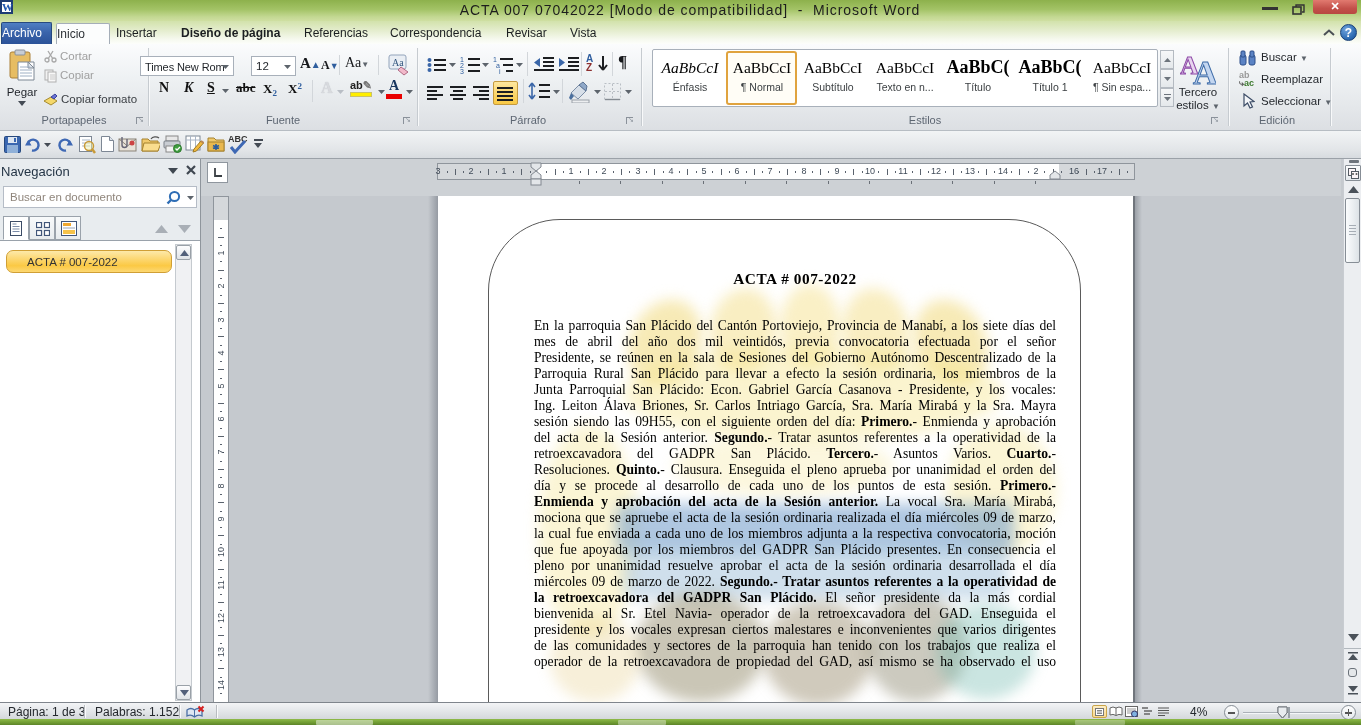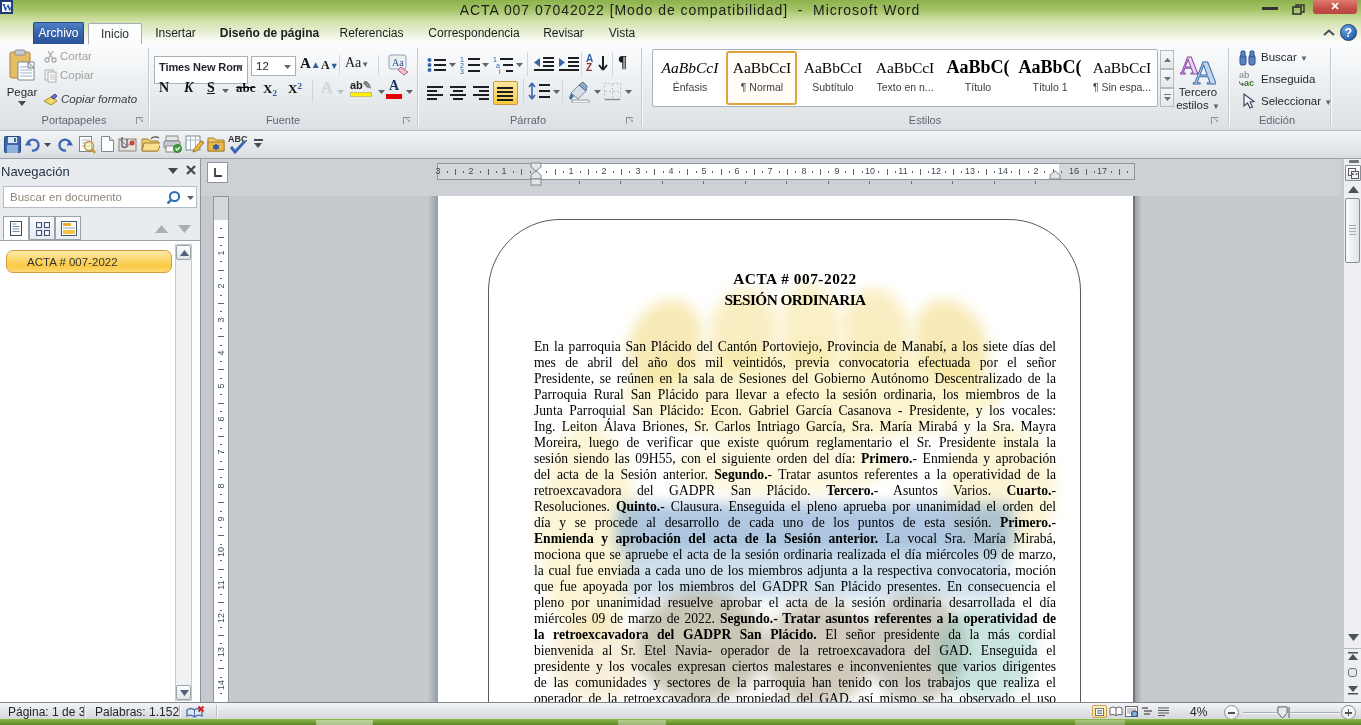--- a/index.html
+++ b/index.html
@@ -14,21 +14,21 @@
     color:#1f57b0; font-weight:bold; font-size:11px; text-align:center; line-height:10px; font-family:"Liberation Serif",serif; }
   #title-text { left:0; top:2px; width:1361px; padding-left:19px; text-align:center; font-size:14px; letter-spacing:0.95px; color:#1d1d1d; }
   #btn-min { left:1262px; top:7px; width:16px; height:3px; background:#333; }
   #btn-rest { left:1292px; top:1px; width:14px; height:9px; }
   #btn-close { left:1313px; top:0; width:44px; height:14px; background:linear-gradient(#e17a70,#c3504a 60%,#b84741); border-radius:0 0 3px 3px;
     color:#fff; text-align:center; font-size:11px; font-weight:bold; line-height:13px; }
 
   
   #tabrow { left:0; top:21px; width:1361px; height:23px;
     background:linear-gradient(#d2e2ab, #e6eed1 45%, #f6f9ef 80%, #fdfefb 100%); }
-  .tab { position:absolute; top:2px; height:21px; font-size:12px; color:#1b1e21; text-align:center; line-height:21px;margin-left:32px; }
+  .tab { position:absolute; top:2px; height:21px; font-size:12px; color:#1b1e21; text-align:left; line-height:21px; }
   #tab-archivo { left:1px; top:1px; width:51px; height:22px; background:linear-gradient(#4f7fc3,#3a64ab 45%,#2b5298); border:1px solid #26497f; border-bottom:none;
     border-radius:2px 2px 0 0; color:#fff; line-height:20px; }
   #tab-inicio { left:56px; width:54px; background:#fcfdfd; border:1px solid #a5aeb8; border-bottom:none; border-radius:2px 2px 0 0; color:#2f3338; }
   
   #help-btn { left:1340px; top:3px; width:17px; height:17px; border-radius:50%;
     background:radial-gradient(circle at 35% 30%, #6fa3dd, #2a68b0 70%, #1c4c8a); color:#fff; font-weight:bold; font-size:12px; text-align:center; line-height:17px; border:1px solid #1a4077; }
 
   
   #ribbon { left:0; top:44px; width:1361px; height:87px;
     background:linear-gradient(#fbfcfd 0%, #eef1f3 40%, #e4e7ea 75%, #dcdfe3 100%); border-bottom:1px solid #b7bdc3; }
@@ -169,24 +169,24 @@
         <rect x="4" y="3" width="8" height="10" fill="#f8f8f8" stroke="#b0b0b0"></rect>
         <g stroke="#c8c8c8">
           <path d="M6 6 h5 M6 8 h5 M6 10 h5"></path>
         </g>
       </svg>
     <div class="abs" style="left:60px;top:25px;font-size:11.5px;color:#a0a0a0;">Copiar</div>
     <svg class="abs" style="left:43px;top:48px;" width="16" height="15">
         <path d="M1 9 L8 13 L14 9 L8 5 Z" fill="#f5d86a" stroke="#a68b2f"></path>
         <path d="M8 5 L12 2 L14 4 L11 7 Z" fill="#6a74d8" stroke="#3c4499"></path>
       </svg>
-    <div class="abs" style="left:61px;top:49px;font-size:11.5px;color:#3c4045;font-style:italic;">Copiar formato</div>
+    <div class="abs" style="left:61px;top:49px;font-size:11.5px;color:#3c4045;">Copiar formato</div>
   </div>
   <div id="grp-font">
-    <div class="abs" style="left:154px;top:12px;width:94px;height:28px;background:#fff;border:1px solid #a8b0ba;font-weight:bold;">
+    <div class="abs" style="left:140px;top:12px;width:94px;height:20px;background:#fff;border:1px solid #a8b0ba;">
       <span style="position:absolute;left:4px;top:4px;font-size:11px;color:#1e2227;letter-spacing:-0.1px;">Times New Rom</span>
       <svg style="position:absolute;right:3px;top:8px;" width="8" height="5">
           <path d="M0 0 h7 l-3.5 4 z" fill="#5d646c"></path>
         </svg>
     </div>
     <div class="abs" style="left:251px;top:12px;width:45px;height:20px;background:#fff;border:1px solid #a8b0ba;">
       <span style="position:absolute;left:4px;top:3px;font-size:11.5px;color:#1e2227;">12</span>
       <svg style="position:absolute;right:3px;top:8px;" width="8" height="5">
           <path d="M0 0 h7 l-3.5 4 z" fill="#5d646c"></path>
         </svg>
@@ -404,21 +404,21 @@
     <svg class="abs" style="left:1239px;top:6px;" width="18" height="16">
       <g fill="#5b83c4" stroke="#2c4f8a">
           <rect x="1" y="5" width="6" height="10" rx="2"></rect>
           <rect x="10" y="5" width="6" height="10" rx="2"></rect>
           <rect x="2" y="1" width="4" height="6" rx="1"></rect>
           <rect x="11" y="1" width="4" height="6" rx="1"></rect>
         </g>
     </svg>
     <div class="abs" style="left:1261px;top:7px;font-size:11.5px;color:#24282d;">Buscar <span style="font-size:8px;color:#5d646c;">▼</span></div>
     <div class="abs" style="left:1239px;top:27px;font-size:9px;font-weight:bold;line-height:8px;"><span style="color:#999;">ab</span><br><span style="color:#555;">⤷</span><span style="color:#3d7a2e;">ac</span></div>
-    <div class="abs" style="left:1261px;top:29px;font-size:11.5px;color:#24282d;">Enseguida</div>
+    <div class="abs" style="left:1261px;top:29px;font-size:11.5px;color:#24282d;">Reemplazar</div>
     <svg class="abs" style="left:1243px;top:49px;" width="12" height="16">
         <path d="M1 1 L1 13 L4.5 10 L7 15 L9.5 14 L7 9 L11 8.5 Z" fill="#f3f5f8" stroke="#3c4c66" stroke-width="1.2"></path>
       </svg>
     <div class="abs" style="left:1261px;top:51px;font-size:11.5px;color:#24282d;">Seleccionar <span style="font-size:8px;color:#5d646c;">▼</span></div>
   </div>
 </div>
 
 <div class="abs" id="qat">
   <svg class="abs" style="left:4px;top:5px;" width="17" height="17">
       <rect x="0.5" y="0.5" width="16" height="16" rx="1" fill="#3a67b0" stroke="#27497e"></rect>
@@ -692,29 +692,27 @@
       <div class="wb" style="left:185px;top:348px;width:385px;height:55px;background:rgba(148,184,212,0.45);border-radius:10px;"></div>
       <div class="wb" style="left:198px;top:396px;width:130px;height:110px;background:rgba(128,118,82,0.42);"></div>
       <div class="wb" style="left:325px;top:405px;width:110px;height:105px;background:rgba(142,128,95,0.42);"></div>
       <div class="wb" style="left:428px;top:398px;width:100px;height:108px;background:rgba(122,116,88,0.38);"></div>
       <div class="wb" style="left:498px;top:408px;width:100px;height:95px;background:rgba(108,182,172,0.36);"></div>
       <div class="wb" style="left:112px;top:420px;width:90px;height:86px;background:rgba(225,198,120,0.28);"></div>
     </div>
     <div id="pageborder"></div>
     <div id="doctext">
       <div class="title" style="letter-spacing:0.55px;">ACTA # 007-2022</div>
-      <div class="title" style="margin-top:5px;letter-spacing:-0.55px;">SESIÓN ORDINARIA</div>
       <div style="height:31px;"></div>
       <div class="ln">En la parroquia San Plácido del Cantón Portoviejo, Provincia de Manabí, a los siete días del</div>
       <div class="ln">mes de abril del año dos mil veintidós, previa convocatoria efectuada por el señor</div>
       <div class="ln">Presidente, se reúnen en la sala de Sesiones del Gobierno Autónomo Descentralizado de la</div>
       <div class="ln">Parroquia Rural San Plácido para llevar a efecto la sesión ordinaria, los miembros de la</div>
       <div class="ln">Junta Parroquial San Plácido: Econ. Gabriel García Casanova - Presidente, y los vocales:</div>
       <div class="ln">Ing. Leiton Álava Briones, Sr. Carlos Intriago García, Sra. María Mirabá y la Sra. Mayra</div>
-      <div class="ln">Moreira, luego de verificar que existe quórum reglamentario el Sr. Presidente instala la</div>
       <div class="ln">sesión siendo las 09H55, con el siguiente orden del día: <b>Primero.</b>- Enmienda y aprobación</div>
       <div class="ln">del acta de la Sesión anterior. <b>Segundo.</b>- Tratar asuntos referentes a la operatividad de la</div>
       <div class="ln">retroexcavadora del GADPR San Plácido. <b>Tercero.</b>- Asuntos Varios. <b>Cuarto.</b>-</div>
       <div class="ln">Resoluciones. <b>Quinto.</b>- Clausura. Enseguida el pleno aprueba por unanimidad el orden del</div>
       <div class="ln">día y se procede al desarrollo de cada uno de los puntos de esta sesión. <b>Primero.-</b></div>
       <div class="ln"><b>Enmienda y aprobación del acta de la Sesión anterior.</b> La vocal Sra. María Mirabá,</div>
       <div class="ln">mociona que se apruebe el acta de la sesión ordinaria realizada el día miércoles 09 de marzo,</div>
       <div class="ln">la cual fue enviada a cada uno de los miembros adjunta a la respectiva convocatoria, moción</div>
       <div class="ln">que fue apoyada por los miembros del GADPR San Plácido presentes. En consecuencia el</div>
       <div class="ln">pleno por unanimidad resuelve aprobar el acta de la sesión ordinaria desarrollada el día</div>

